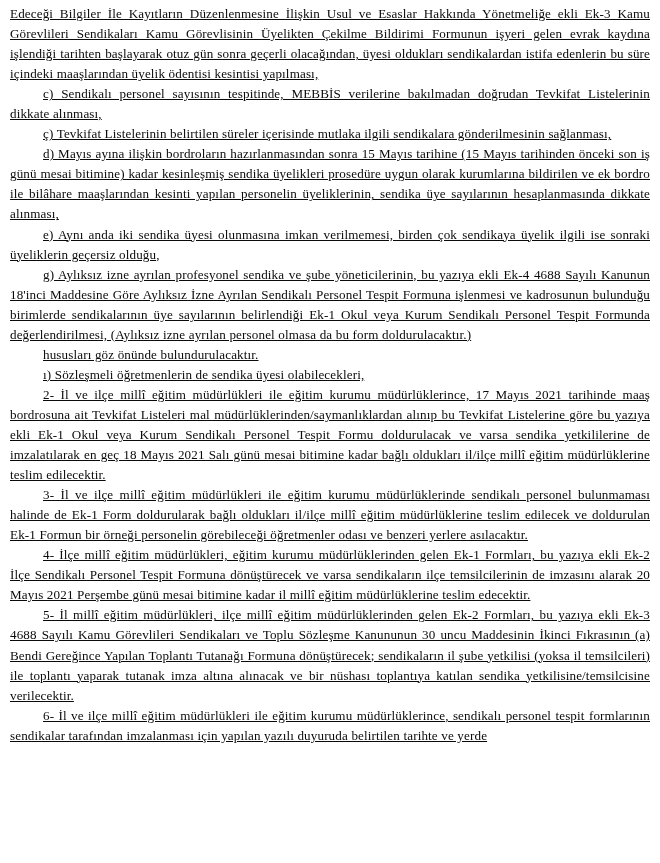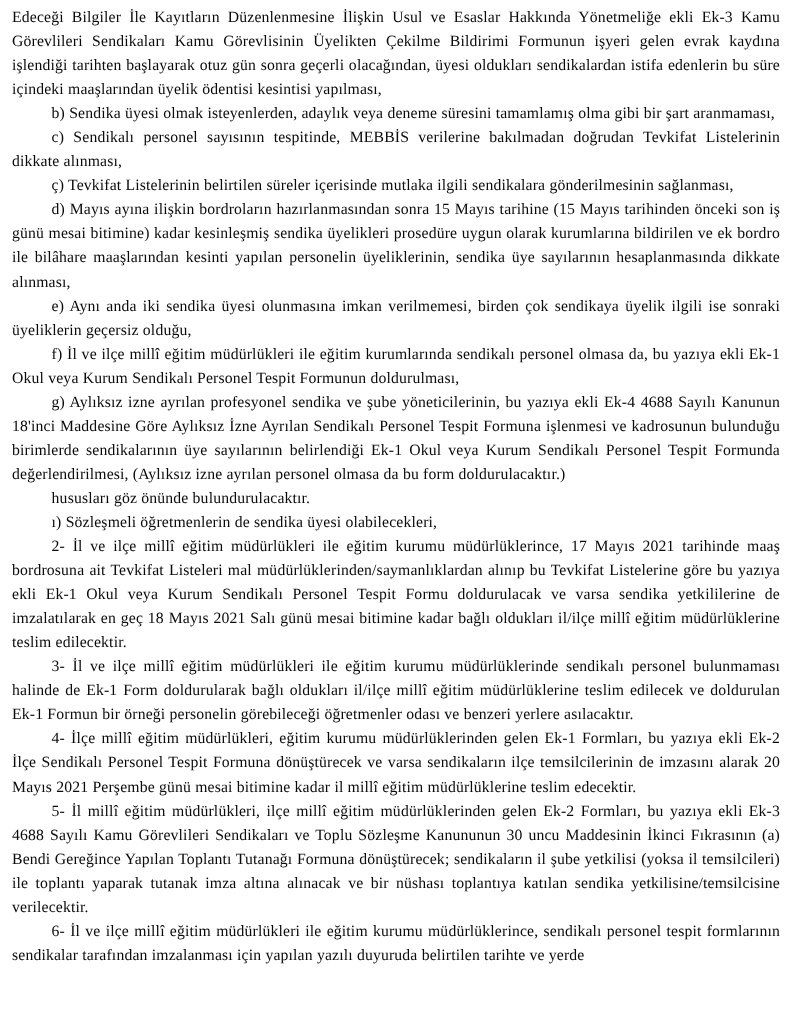--- a/index.html
+++ b/index.html
@@ -15,20 +15,21 @@
     font-family: "Liberation Serif", "DejaVu Serif", serif;
     color: #0a0a0a;
   }
   #page {
     position: relative;
     width: 630px;
     height: 863px;
     box-sizing: border-box;
     padding: 4px 10px 0 10px;
     background: #ffffff;
+    text-decoration: underline;
   }
   .doc-body {
     width: 640px;
   }
   p.para {
     margin: 0;
     padding: 0;
     font-size: 13.1px;
     line-height: 20.05px;
     text-align: justify;
@@ -55,31 +56,29 @@
   }
 </style>
 </head>
 <body>
 
 <div id="page">
   <div class="doc-body">
 
     <p class="para cont">Edeceği Bilgiler İle Kayıtların Düzenlenmesine İlişkin Usul ve Esaslar Hakkında Yönetmeliğe ekli Ek-3 Kamu Görevlileri Sendikaları Kamu Görevlisinin Üyelikten Çekilme Bildirimi Formunun işyeri gelen evrak kaydına işlendiği tarihten başlayarak otuz gün sonra geçerli olacağından, üyesi oldukları sendikalardan istifa edenlerin bu süre içindeki maaşlarından üyelik ödentisi kesintisi yapılması,</p>
 
-    <p class="para item">b) Sendika üyesi olmak isteyenlerden, adaylık veya deneme süresini tamamlamış olma gibi bir şart aranmaması,</p>
 
     <p class="para item">c) Sendikalı personel sayısının tespitinde, MEBBİS verilerine bakılmadan doğrudan Tevkifat Listelerinin dikkate alınması,</p>
 
     <p class="para item">ç) Tevkifat Listelerinin belirtilen süreler içerisinde mutlaka ilgili sendikalara gönderilmesinin sağlanması,</p>
 
     <p class="para item">d) Mayıs ayına ilişkin bordroların hazırlanmasından sonra 15 Mayıs tarihine (15 Mayıs tarihinden önceki son iş günü mesai bitimine) kadar kesinleşmiş sendika üyelikleri prosedüre  uygun olarak kurumlarına bildirilen ve ek bordro ile bilâhare maaşlarından kesinti yapılan personelin üyeliklerinin, sendika üye sayılarının hesaplanmasında dikkate alınması,</p>
 
     <p class="para item">e) Aynı anda iki sendika üyesi olunmasına imkan verilmemesi, birden çok sendikaya üyelik ilgili ise sonraki üyeliklerin geçersiz olduğu,</p>
 
-    <p class="para item">f) İl ve ilçe millî eğitim müdürlükleri ile eğitim kurumlarında sendikalı personel olmasa da, bu yazıya ekli Ek-1 Okul veya Kurum Sendikalı Personel Tespit Formunun doldurulması,</p>
 
     <p class="para item">g) Aylıksız izne ayrılan profesyonel sendika ve şube yöneticilerinin, bu yazıya ekli Ek-4 4688 Sayılı Kanunun 18'inci Maddesine Göre Aylıksız İzne Ayrılan Sendikalı Personel Tespit Formuna işlenmesi ve kadrosunun bulunduğu birimlerde sendikalarının üye sayılarının belirlendiği Ek-1 Okul veya Kurum Sendikalı Personel Tespit Formunda değerlendirilmesi, (Aylıksız izne ayrılan personel olmasa da bu form doldurulacaktır.)</p>
 
 
 
     <p class="para closing">hususları göz önünde bulundurulacaktır.</p>
 
     <p class="para item">ı) Sözleşmeli öğretmenlerin de sendika üyesi olabilecekleri,</p>
 
     <p class="para item">2- İl ve ilçe millî eğitim müdürlükleri ile eğitim kurumu müdürlüklerince, 17 Mayıs 2021 tarihinde maaş bordrosuna ait Tevkifat Listeleri mal müdürlüklerinden/saymanlıklardan alınıp bu Tevkifat Listelerine göre bu yazıya ekli Ek-1 Okul veya Kurum Sendikalı Personel Tespit Formu doldurulacak ve varsa sendika yetkililerine de imzalatılarak en geç 18 Mayıs 2021 Salı günü mesai bitimine kadar bağlı oldukları il/ilçe millî eğitim müdürlüklerine teslim edilecektir.</p>

